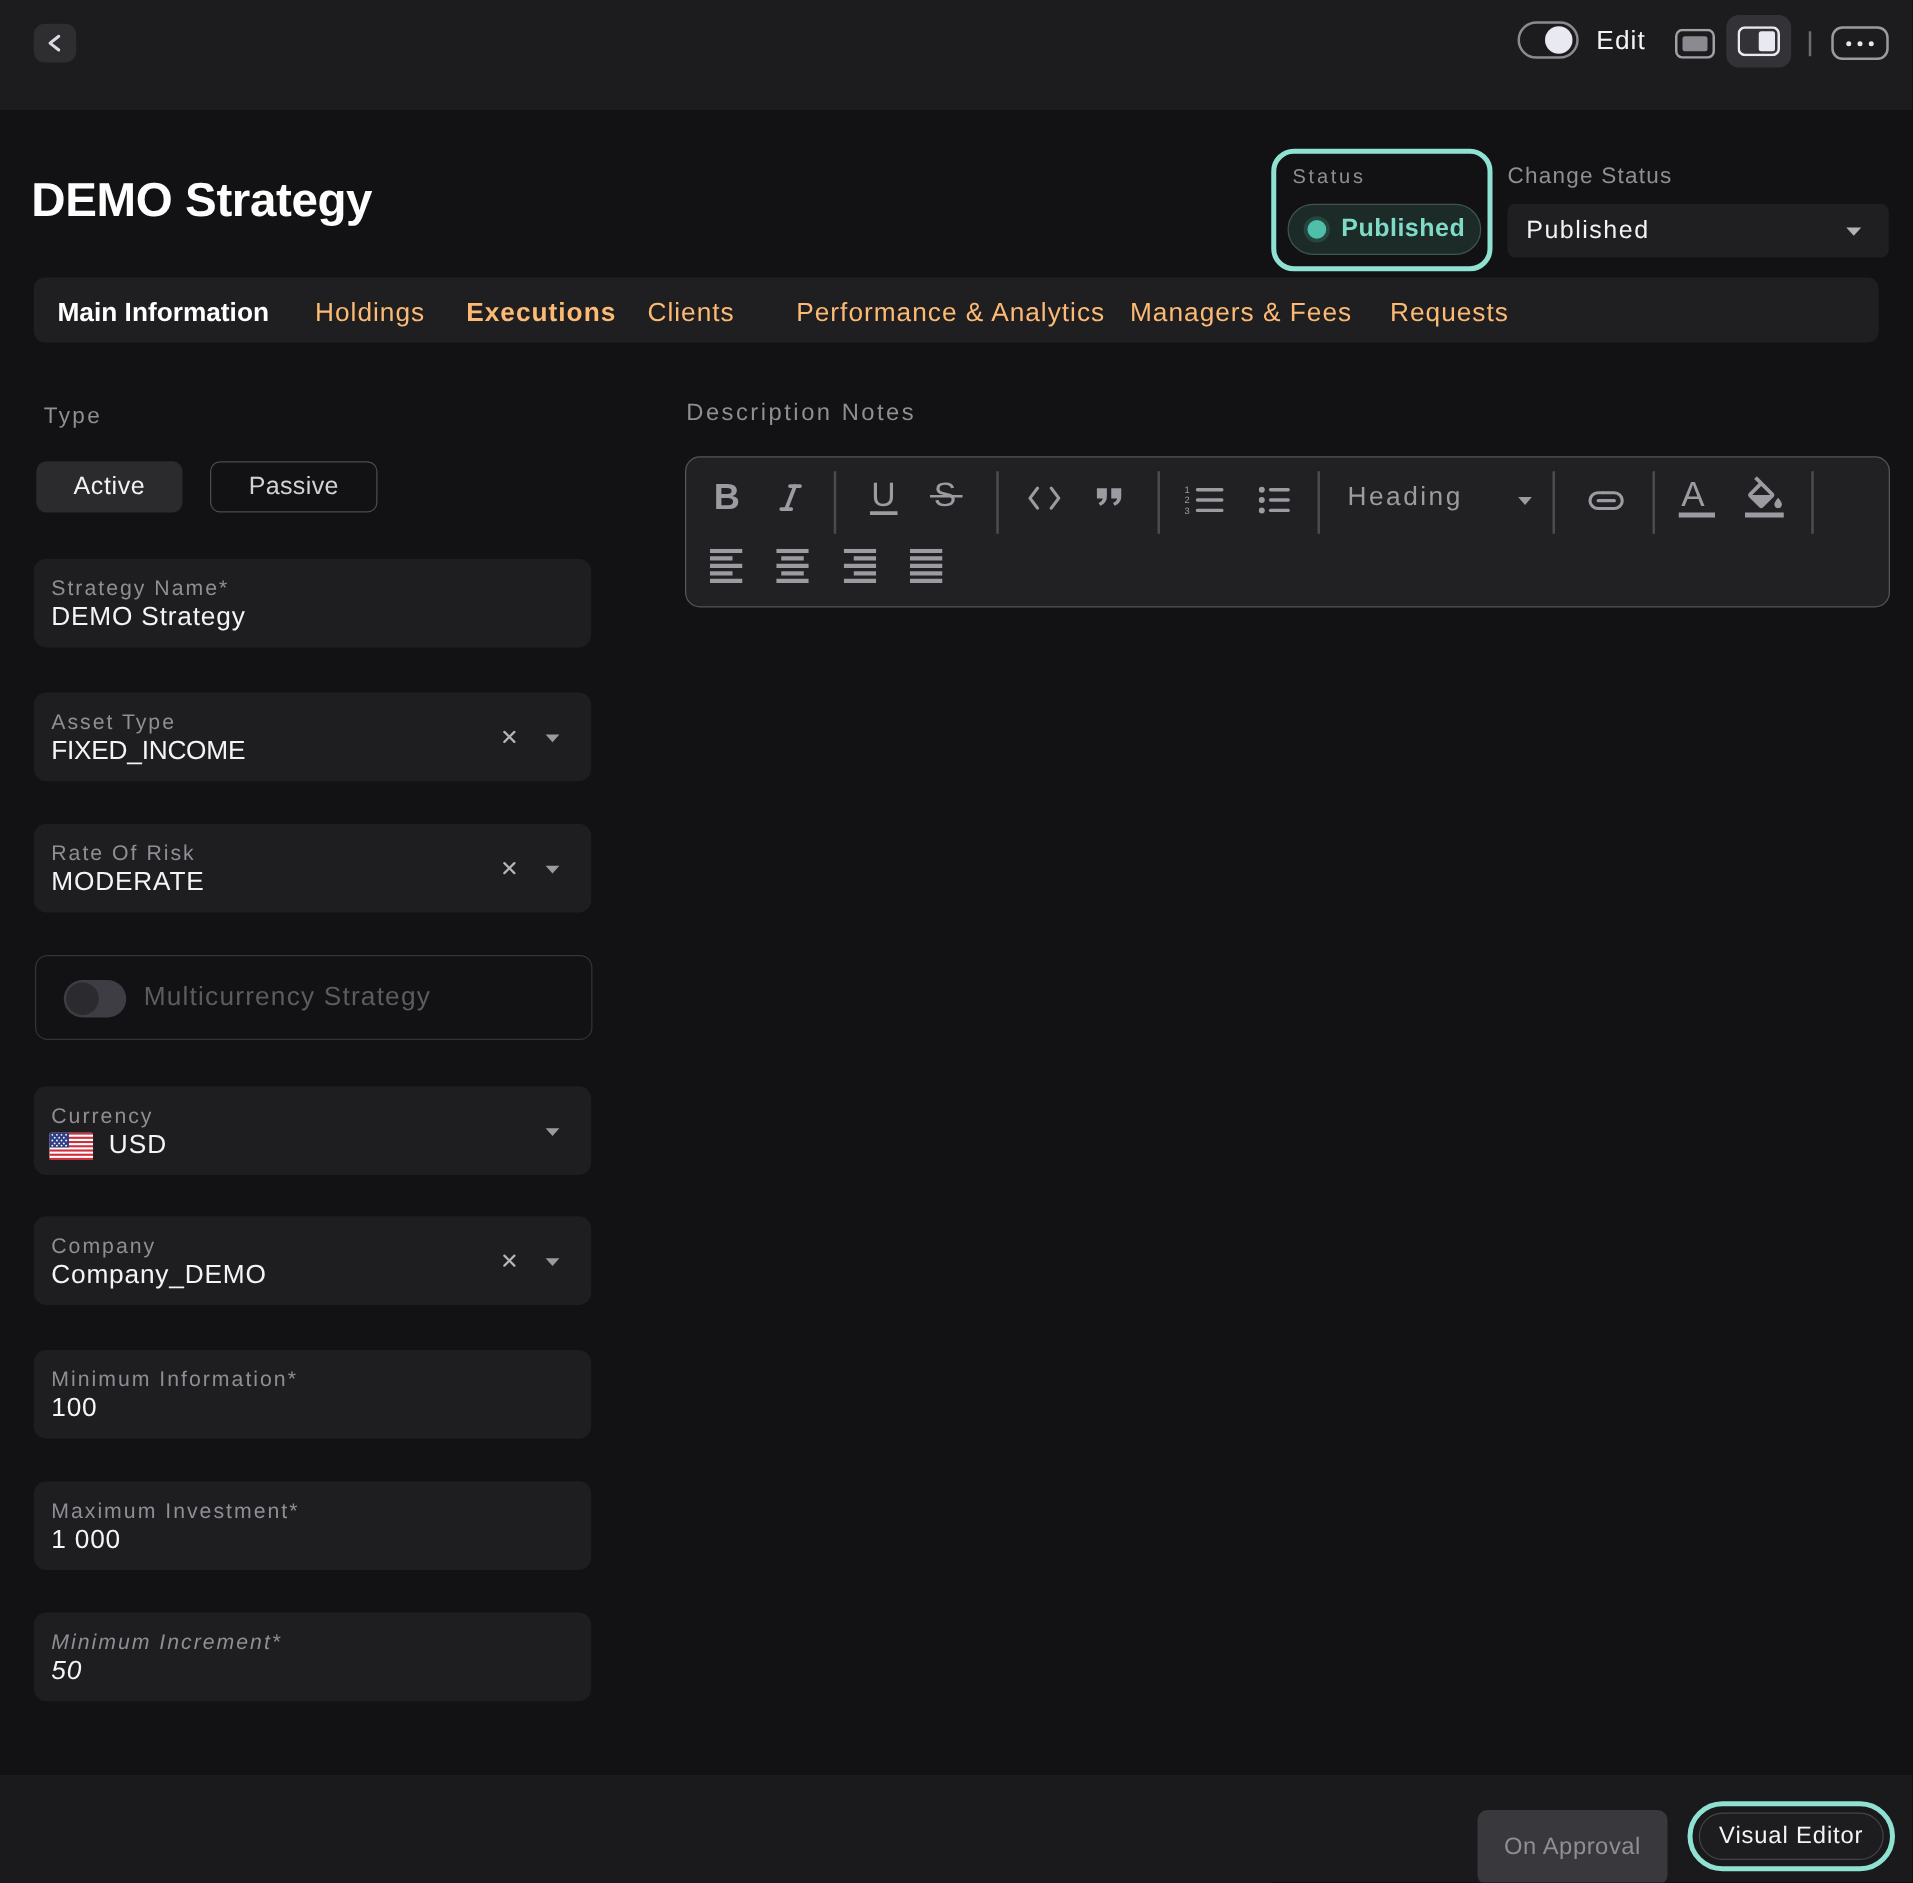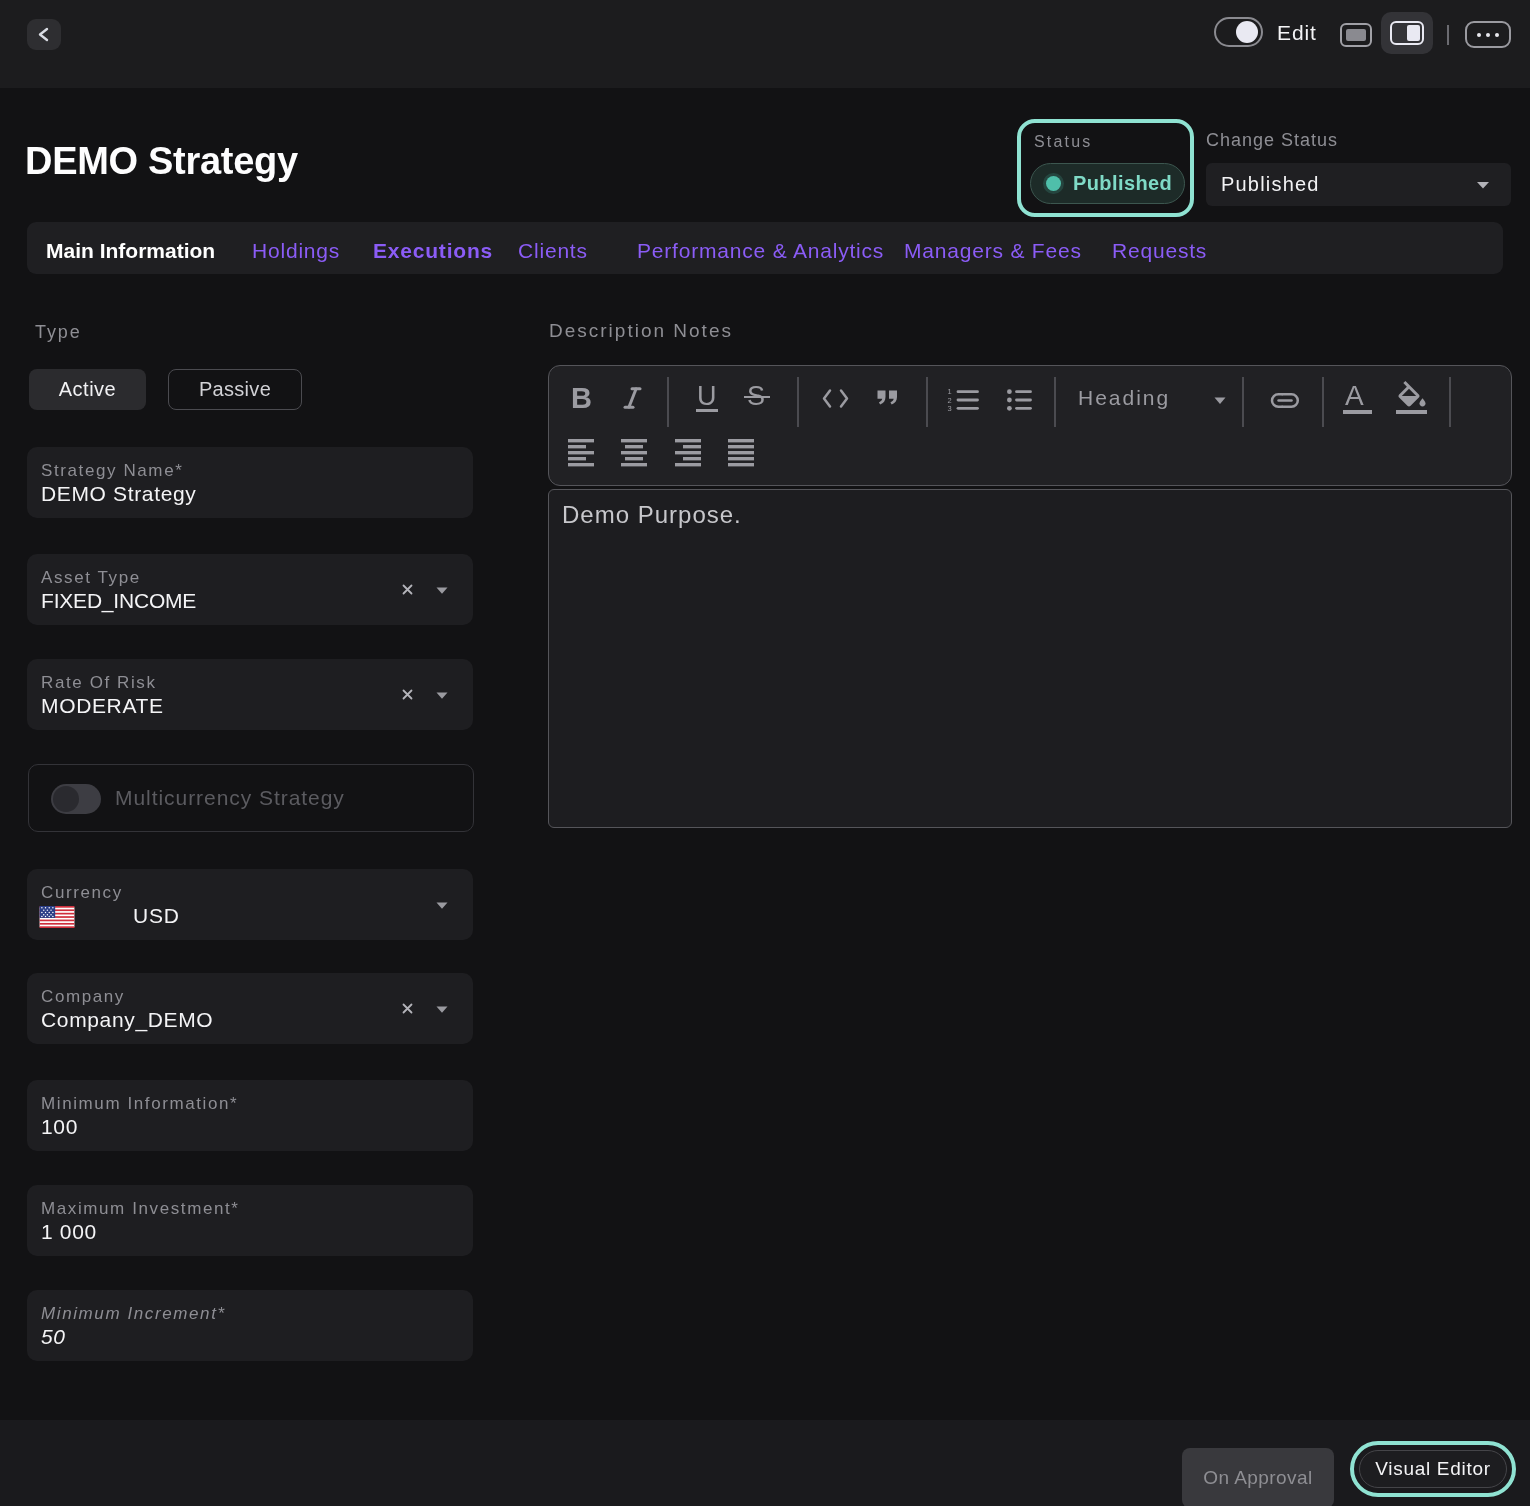--- a/index.html
+++ b/index.html
@@ -40,21 +40,21 @@
   #cslabel { position:absolute; left:1206px; top:130px; color:#8e8e94; font-size:18px; letter-spacing:1.0px; }
   #csselect { position:absolute; left:1206px; top:163px; width:305px; height:43px;
     background:#1f1f22; border-radius:6px; }
   #csselect .txt { position:absolute; left:15px; top:10px; color:#f2f2f4; font-size:20px; letter-spacing:1.2px; }
   #csselect svg { position:absolute; right:20px; top:17px; }
 
   
   #tabs { position:absolute; left:27px; top:222px; width:1476px; height:52px;
     background:#1f1f22; border-radius:9px; }
   #tabs .tab { position:absolute; top:3px; height:52px; line-height:52px;
-    color:#8b5cf6; font-size:21px; letter-spacing:0.8px; white-space:nowrap; }
+    color:#fdba74; font-size:21px; letter-spacing:0.8px; white-space:nowrap; }
   #tabs .tab.active { color:#ffffff; font-weight:bold; letter-spacing:0; }
 
   
   #typelbl { position:absolute; left:35px; top:322px; color:#8e8e94; font-size:18px; letter-spacing:1.9px; }
   #btn-active { position:absolute; left:29px; top:369px; width:117px; height:41px;
     background:#2b2b2e; border-radius:8px; color:#f2f2f4; font-size:20px; letter-spacing:0.5px;
     display:flex; align-items:center; justify-content:center; }
   #btn-passive { position:absolute; left:168px; top:369px; width:134px; height:41px;
     border:1px solid #4b4b50; border-radius:8px; color:#d2d2d6; font-size:20px; letter-spacing:0.3px;
     display:flex; align-items:center; justify-content:center; }
@@ -220,21 +220,21 @@
           <circle cx="14.5" cy="7" r="0.8"></circle>
         <circle cx="4.5" cy="9.5" r="0.8"></circle>
           <circle cx="8.5" cy="9.5" r="0.8"></circle>
           <circle cx="12.5" cy="9.5" r="0.8"></circle>
         <circle cx="2.5" cy="11.5" r="0.8"></circle>
           <circle cx="6.5" cy="11.5" r="0.8"></circle>
           <circle cx="10.5" cy="11.5" r="0.8"></circle>
           <circle cx="14.5" cy="11.5" r="0.8"></circle>
       </g>
     </svg>
-    <div class="val" style="left:60px; letter-spacing:0.8px;margin-left:46px;">USD</div>
+    <div class="val" style="left:60px; letter-spacing:0.8px;">USD</div>
     <svg class="caret" width="14" height="9" viewBox="0 0 14 9">
         <path d="M1.5 1.5 L7 7.8 L12.5 1.5 Z" fill="#9a9aa0"></path>
       </svg>
   </div>
 
   <div class="field" style="top:973px;">
     <div class="lbl">Company</div>
     <div class="val">Company_DEMO</div>
     <svg class="x" width="11" height="11" viewBox="0 0 11 11">
         <path d="M1.5 1.5 L9.5 9.5 M9.5 1.5 L1.5 9.5" stroke="#b4b4ba" stroke-width="1.8" stroke-linecap="round"></path>
@@ -363,23 +363,20 @@
     <svg class="abs" style="left:179px; top:73px;" width="26" height="28" viewBox="0 0 26 28">
       <g fill="#9b9ba1">
           <rect x="0" y="0" width="26" height="3.4"></rect>
           <rect x="0" y="6" width="26" height="3.4"></rect>
           <rect x="0" y="12" width="26" height="3.4"></rect>
           <rect x="0" y="18" width="26" height="3.4"></rect>
           <rect x="0" y="24" width="26" height="3.4"></rect>
         </g>
     </svg>
   </div>
-  <div id="textarea">
-      <div class="txt">Demo Purpose.</div>
-    </div>
 
   <div id="footer">
     <div id="onapproval">On Approval</div>
     <div id="veditor-ring">
         <div id="veditor">Visual Editor</div>
       </div>
   </div>
 
 </div>
 

